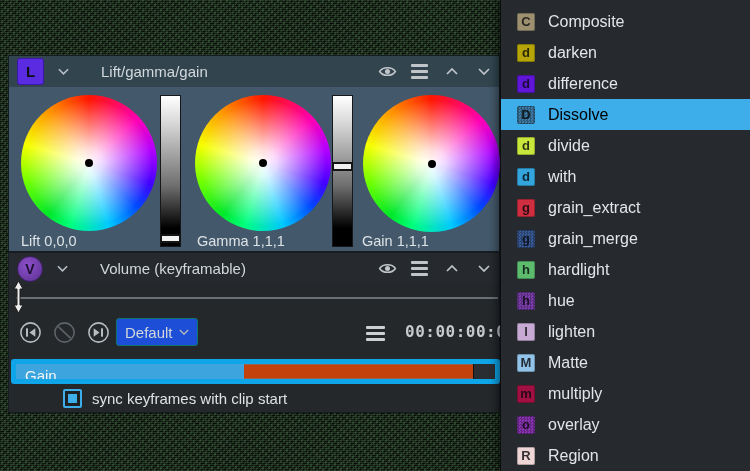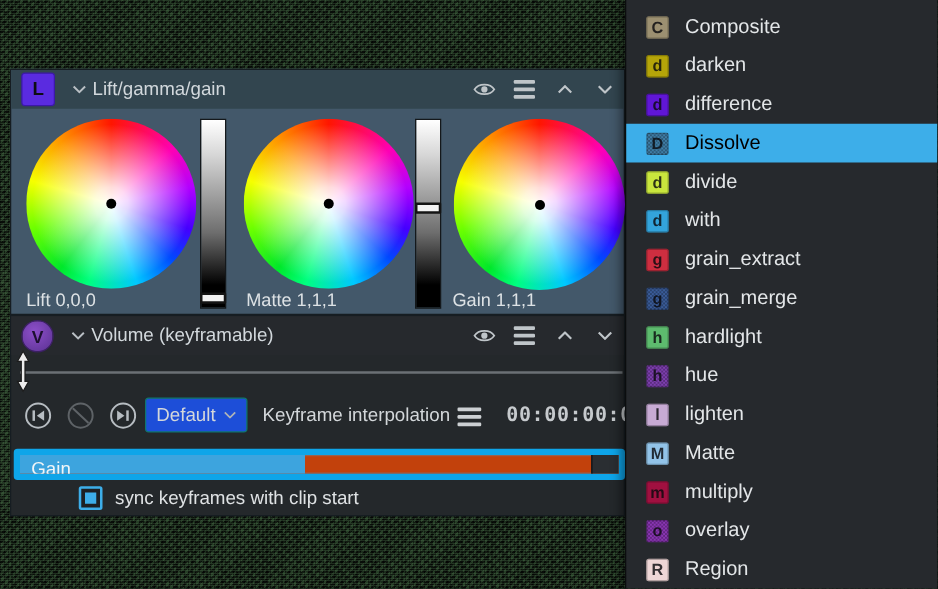--- a/index.html
+++ b/index.html
@@ -16,21 +16,21 @@
   .panel{position:absolute;left:8px;width:492px;box-sizing:border-box;border:1px solid #161d22;}
   
   #panel-lgg{top:55px;height:197px;background:#43586a;}
   #panel-lgg .hdr{background:#32454f;}
   .hdr{position:relative;height:31px;display:flex;align-items:center;padding:0 6px;}
   .abbr-badge{width:25px;height:25px;border-radius:3px;background:#5a2be0;border:1px solid #3c18a8;
     color:#0d0d14;font-weight:bold;font-size:15px;display:flex;align-items:center;justify-content:center;margin-left:2px;}
   .abbr-circle{width:24px;height:24px;border-radius:50%;background:radial-gradient(circle at 40% 35%,#8d4fc9,#693aa2 70%,#562c8a);
     border:1px solid #3c2064;color:#1d1030;font-weight:bold;font-size:14px;display:flex;align-items:center;justify-content:center;margin-left:2px;}
   .hdr-chev{margin-left:14px;color:#b9bfc4;display:flex;}
-  .hdr-title{margin-left:5px;color:#d2d8dc;font-size:15px;}
+  .hdr-title{margin-left:32px;color:#d2d8dc;font-size:15px;}
   .hdr-icons{position:absolute;right:6px;top:0;height:100%;display:flex;align-items:center;gap:13px;color:#bfc5c9;}
   .hicon{display:flex;align-items:center;justify-content:center;width:19px;height:19px;}
   .ham span{display:block;width:17px;height:2.6px;background:currentColor;margin:1.6px 0;border-radius:1px;}
   .ham{display:flex;flex-direction:column;justify-content:center;}
   .wheel{position:absolute;border-radius:50%;
     background:
       radial-gradient(circle at 50% 50%, rgba(255,255,255,.98) 0%, rgba(255,255,255,.85) 14%, rgba(255,255,255,0) 66%),
       conic-gradient(from 0deg,
         #ff1600 0deg,#ff00b3 48deg,#b300ff 78deg,#4400ff 108deg,#0048ff 132deg,
         #00c8ff 162deg,#00ff80 196deg,#00e82a 218deg,#6cff00 252deg,#f6ff00 286deg,
@@ -123,21 +123,21 @@
         <span class="dot"></span>
       </div>
     <div class="vslider" style="left:323px;top:39px;">
       <span class="vhandle" style="top:66px;"></span>
     </div>
     <div class="wheel" style="left:354px;top:39px;width:137px;height:137px;">
         <span class="dot"></span>
       </div>
 
     <span class="wheel-label" style="left:12px;top:177px;">Lift 0,0,0</span>
-    <span class="wheel-label" style="left:188px;top:177px;">Matte 1,1,1</span>
+    <span class="wheel-label" style="left:188px;top:177px;">Gamma 1,1,1</span>
     <span class="wheel-label" style="left:353px;top:177px;">Gain 1,1,1</span>
   </div>
 
   <div class="panel" id="panel-volume">
     <div class="hdr">
       <div class="abbr-circle">V</div>
       <span class="hdr-chev">
         <svg width="11" height="7" viewBox="0 0 12 7">
             <path d="M1 1 L6 6 L11 1" fill="none" stroke="currentColor" stroke-width="1.7"></path>
           </svg>
@@ -196,21 +196,20 @@
         </svg>
     </button>
 
     <div class="dropdown">
       <span>Default</span>
       <svg width="10" height="6" viewBox="0 0 12 7">
           <path d="M1 1 L6 6 L11 1" fill="none" stroke="#aeb3b7" stroke-width="1.7"></path>
         </svg>
     </div>
 
-    <span class="kf-interp-label">Keyframe interpolation</span>
 
     <span class="kf-ham ham hicon" style="width:20px;">
         <span style="width:19px;"></span>
         <span style="width:19px;"></span>
         <span style="width:19px;"></span>
       </span>
 
     <span class="timecode">00:00:00:00</span>
 
     <div class="gain-bar">

